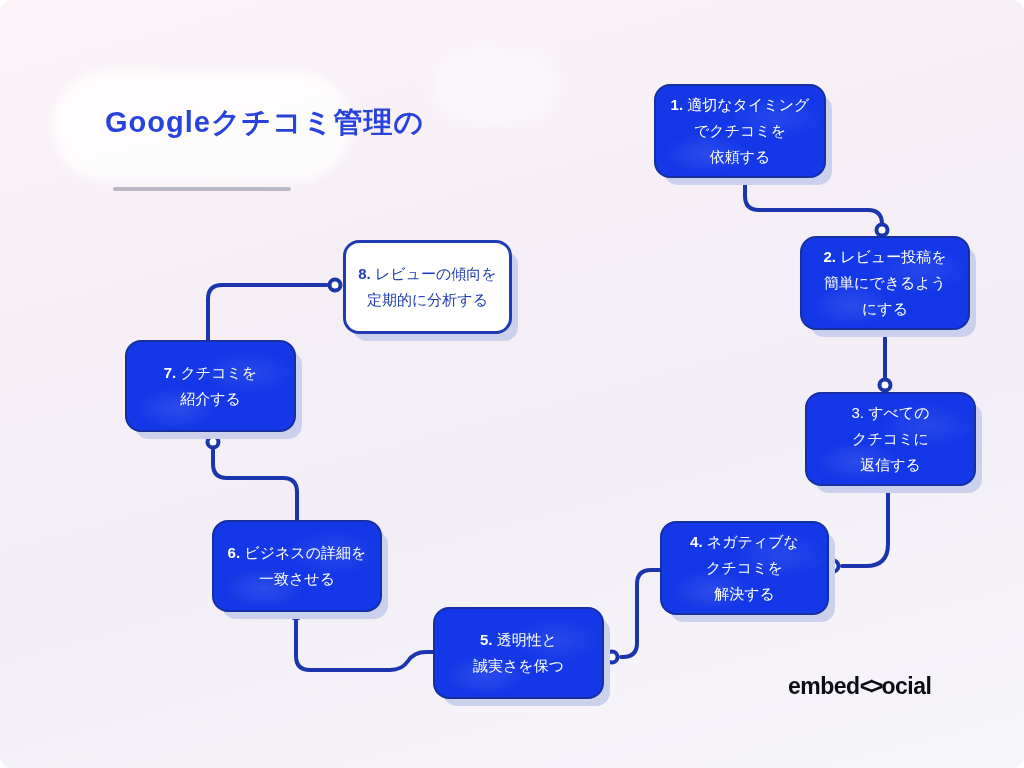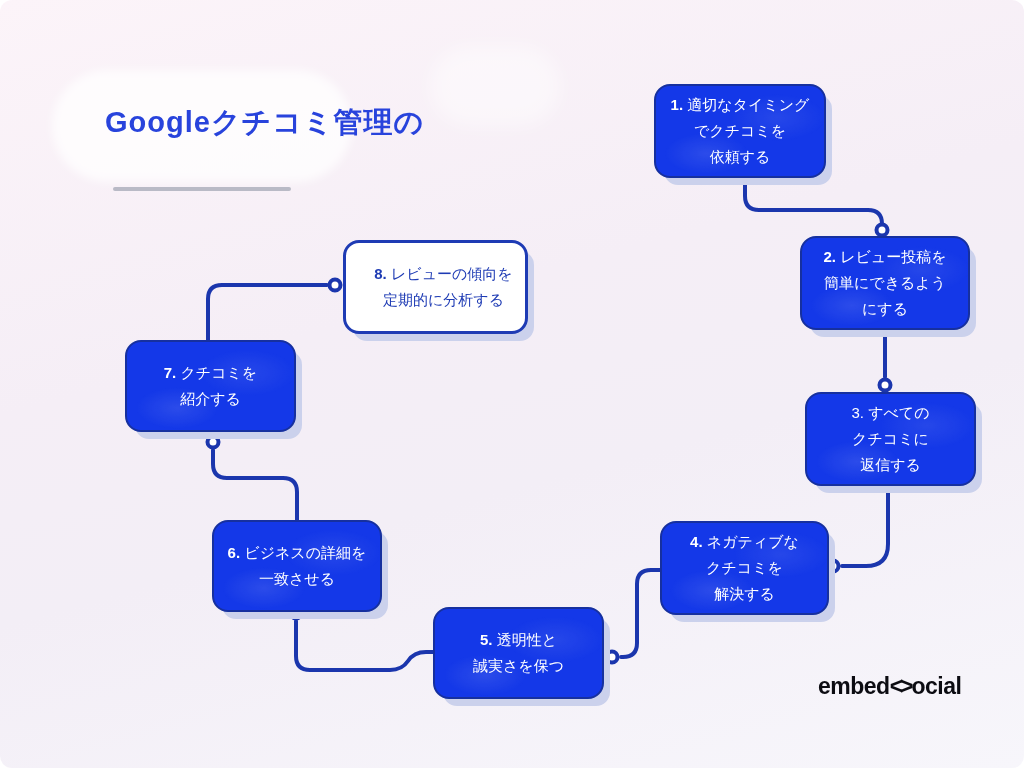--- a/index.html
+++ b/index.html
@@ -15,34 +15,34 @@
   .title-underline{position:absolute;left:113px;top:187px;width:178px;height:4px;
     background:#b9bac6;border-radius:2px;}
   .box{position:absolute;display:flex;align-items:center;justify-content:center;
     text-align:center;border-radius:16px;font-size:15px;line-height:26px;
     box-shadow:8px 9px 0 -2px #cbd1ec;}
   .box.blue{background:#1438e8;border:2px solid #16309f;color:#ffffff;}
   .box.blue::after{content:"";position:absolute;inset:0;border-radius:14px;pointer-events:none;
     background:
       radial-gradient(60px 30px at 30% 75%,rgba(255,255,255,0.10),rgba(255,255,255,0) 70%),
       radial-gradient(70px 34px at 72% 35%,rgba(255,255,255,0.08),rgba(255,255,255,0) 70%);}
-  .box.white{background:#ffffff;border:3px solid #1e3bb4;color:#1e3bb4;padding-left:16px;}
+  .box.white{background:#ffffff;border:3px solid #1e3bb4;color:#1e3bb4;}
   .box b{font-weight:700;}
   .box.num-light b{font-weight:400;}
   .box-text span{white-space:pre-line;}
   .b1{left:654px;top:84px;width:168px;height:90px;}
   .b2{left:800px;top:236px;width:166px;height:90px;}
   .b3{left:805px;top:392px;width:167px;height:90px;}
   .b4{left:660px;top:521px;width:165px;height:90px;}
   .b5{left:433px;top:607px;width:167px;height:88px;}
   .b6{left:212px;top:520px;width:166px;height:88px;}
   .b7{left:125px;top:340px;width:167px;height:88px;}
   .b8{left:343px;top:240px;width:163px;height:88px;}
   svg.wires{position:absolute;left:0;top:0;pointer-events:none;}
-  .logo{position:absolute;left:818px;top:673px;font-size:23px;font-weight:800;
+  .logo{position:absolute;left:788px;top:673px;font-size:23px;font-weight:800;
     color:#0c0c12;letter-spacing:-0.5px;}
   .logo .glyph{letter-spacing:-3px;margin:0 1px 0 0;}
 </style>
 </head>
 <body>
 
 <div class="slide">
 
   <div class="title-blob"></div>
   <div class="title-blob2"></div>

